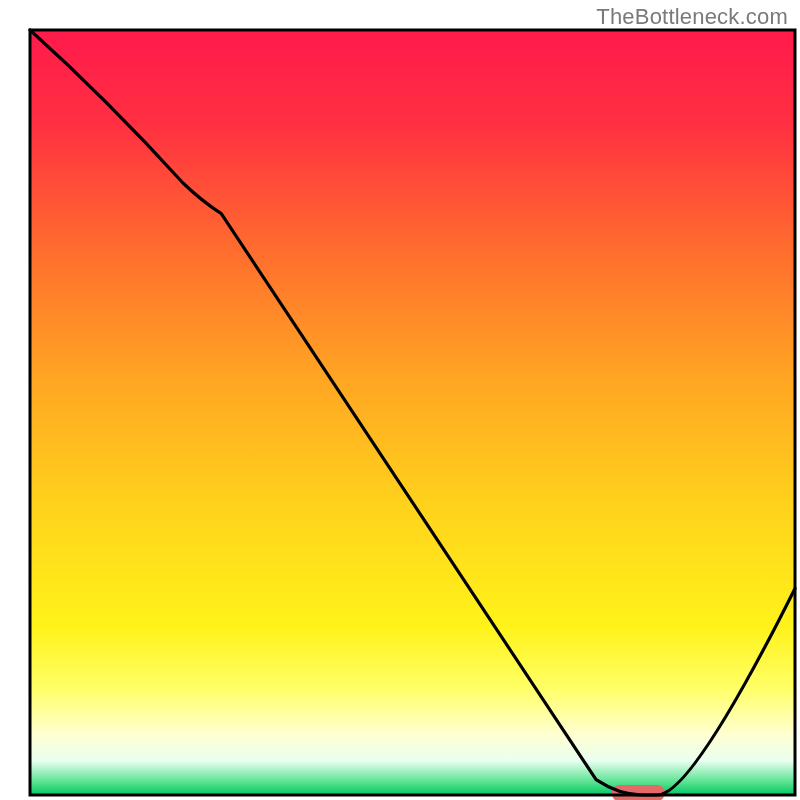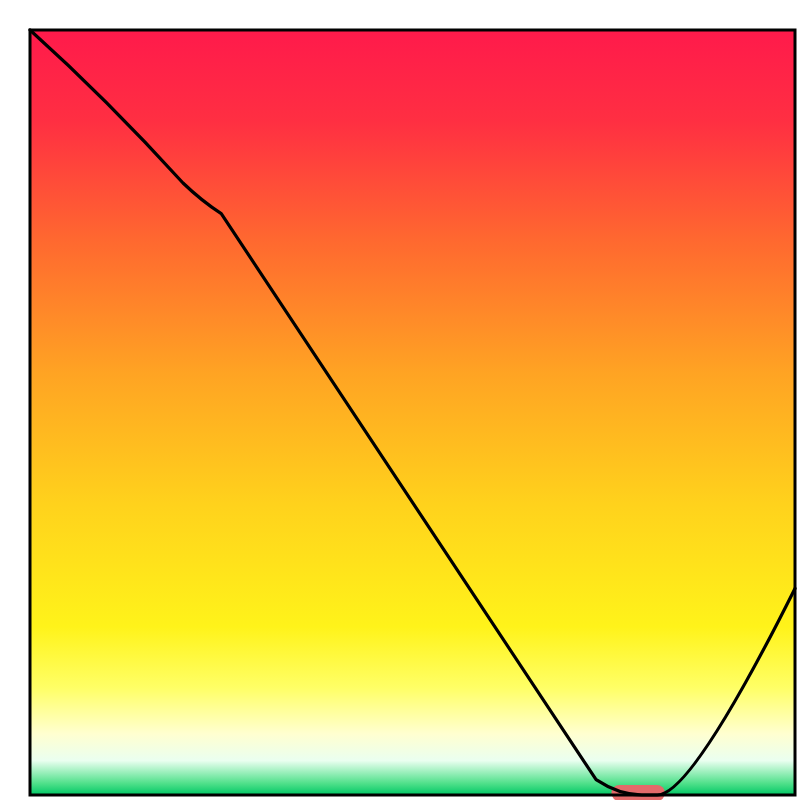--- a/index.html
+++ b/index.html
@@ -28,20 +28,21 @@
     position: absolute;
     left: 0;
     top: 0;
   }
 </style>
 </head>
 <body>
 
 <div class="stage">
 
+  <div class="watermark">TheBottleneck.com</div>
 
   <svg class="plot" width="800" height="800" viewBox="0 0 800 800">
     <defs>
       <linearGradient id="bg-grad" x1="0" y1="0" x2="0" y2="1">
 
       <stop offset="0%" stop-color="#ff1a4b"></stop>
           <stop offset="12%" stop-color="#ff2f42"></stop>
           <stop offset="28.000000000000004%" stop-color="#ff6a2f"></stop>
           <stop offset="45%" stop-color="#ffa423"></stop>
           <stop offset="62%" stop-color="#ffd21c"></stop>

